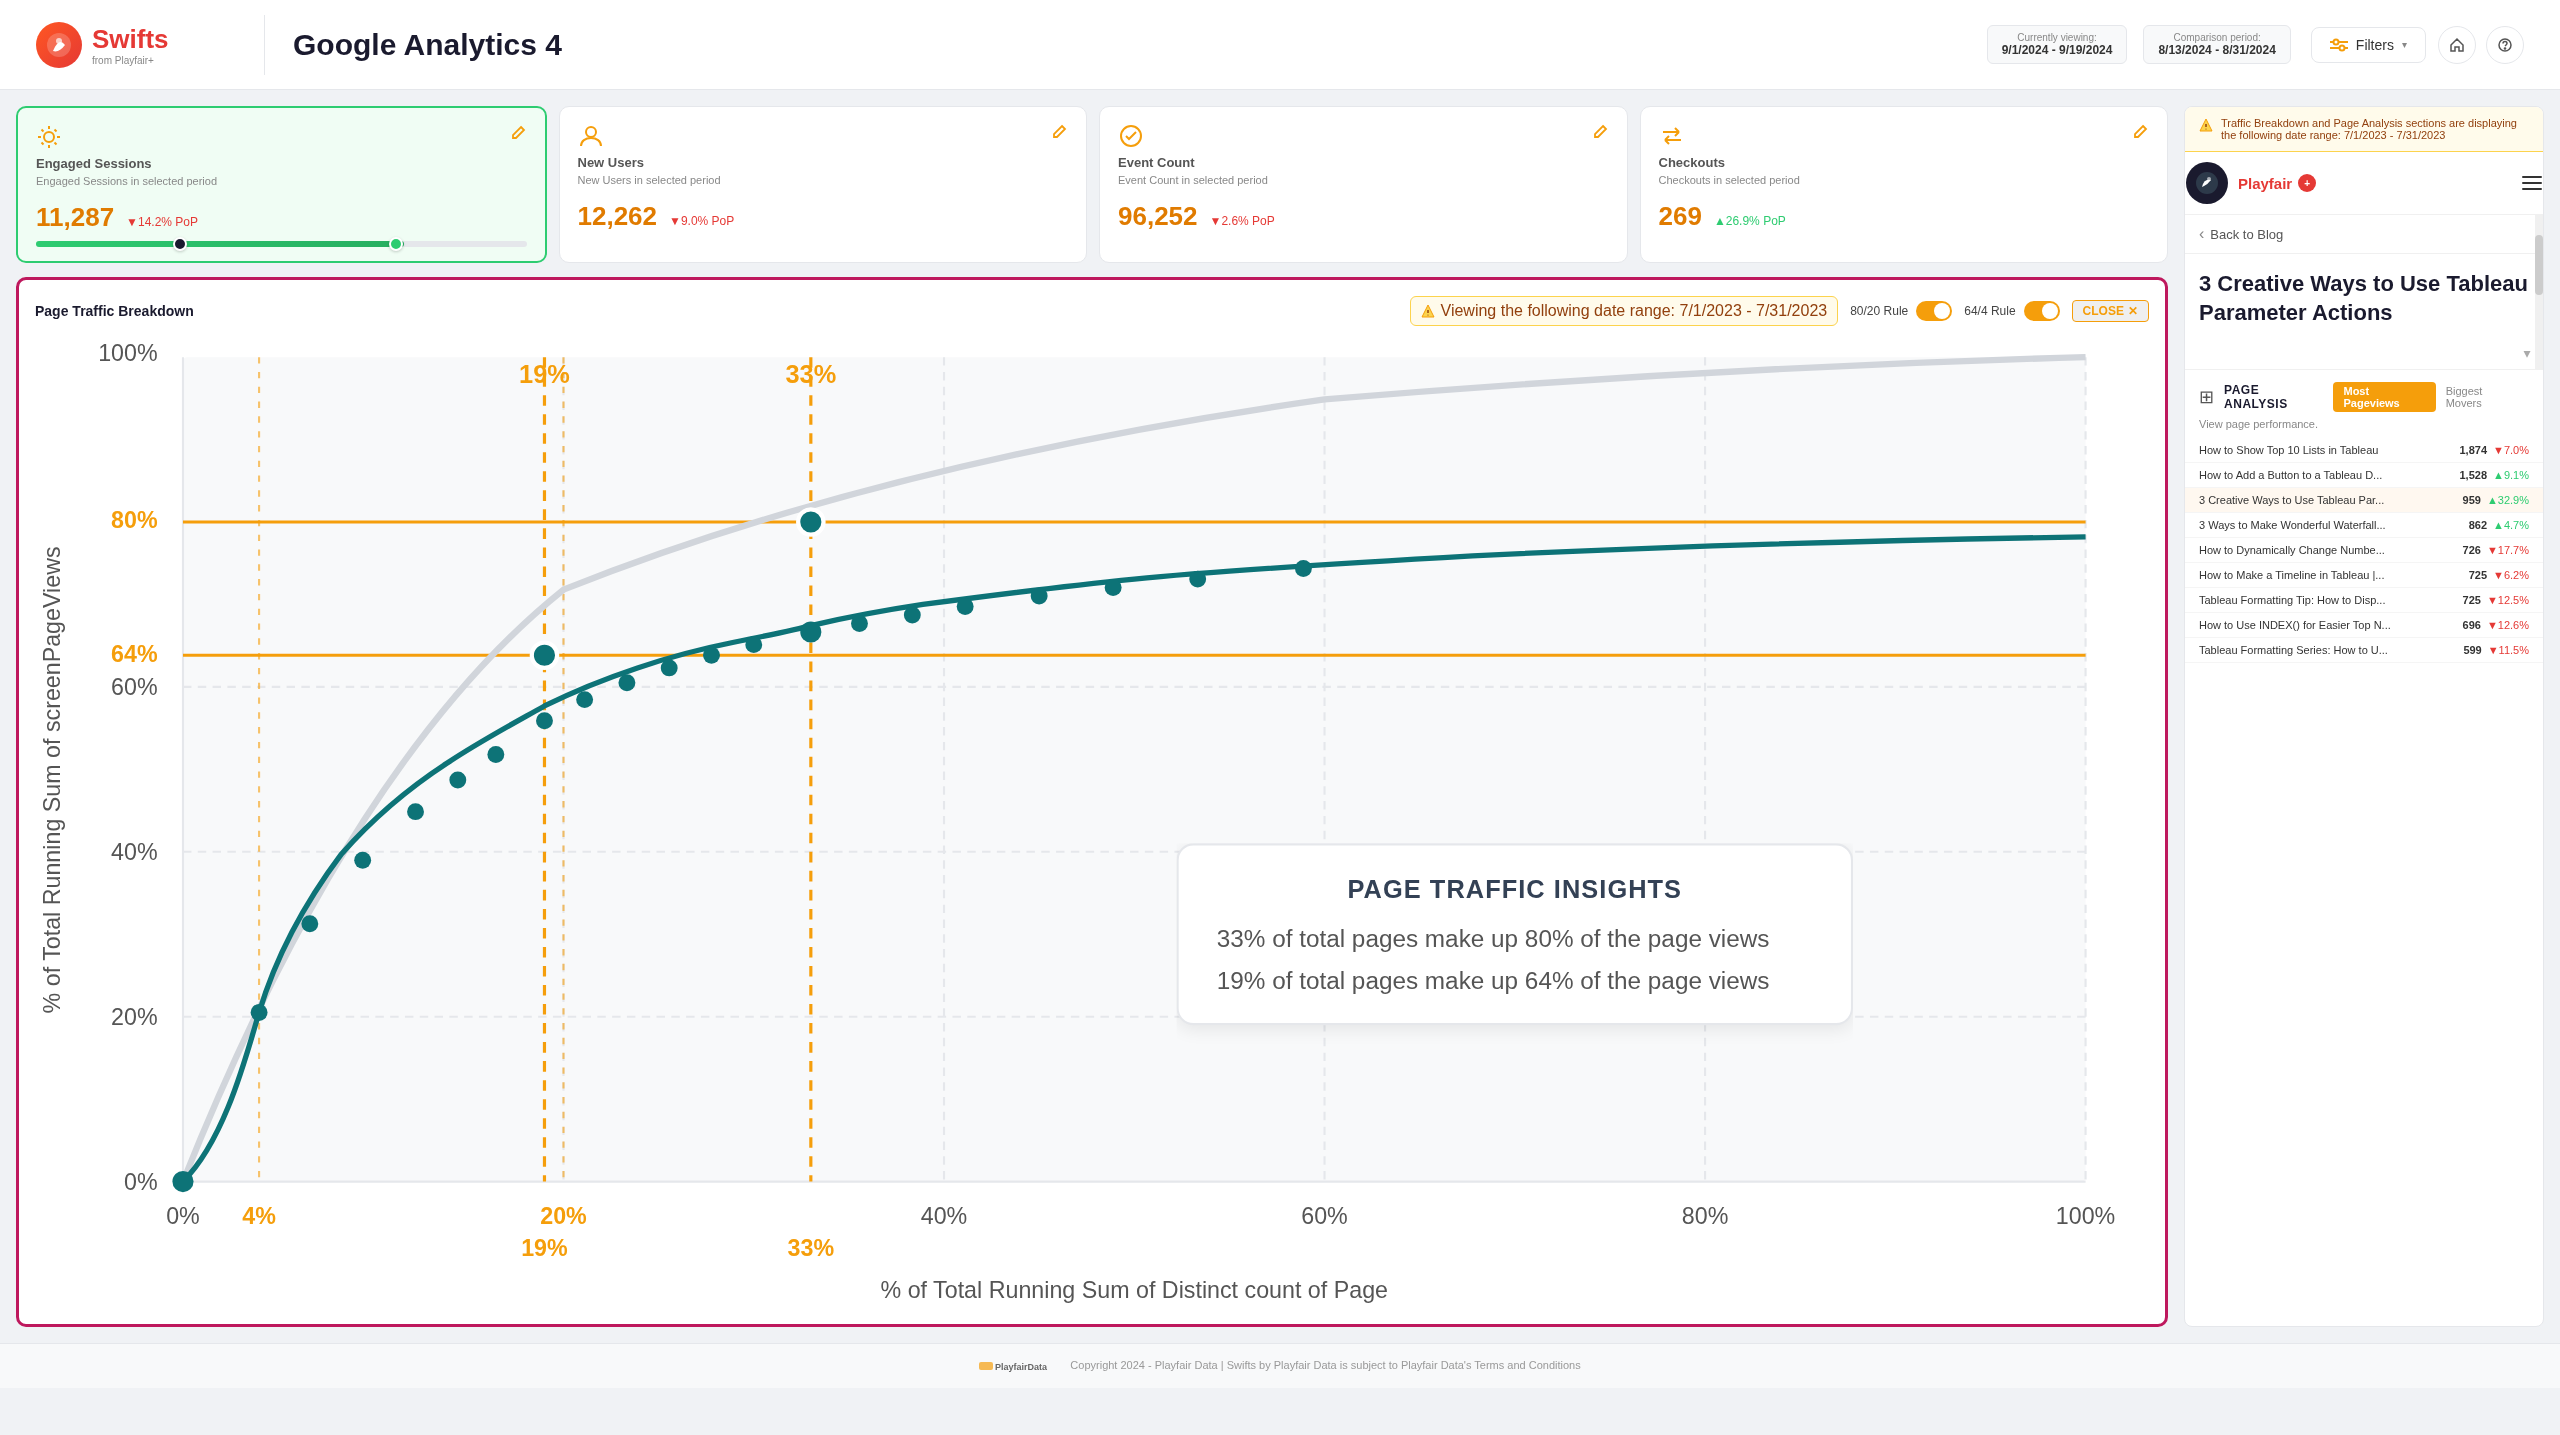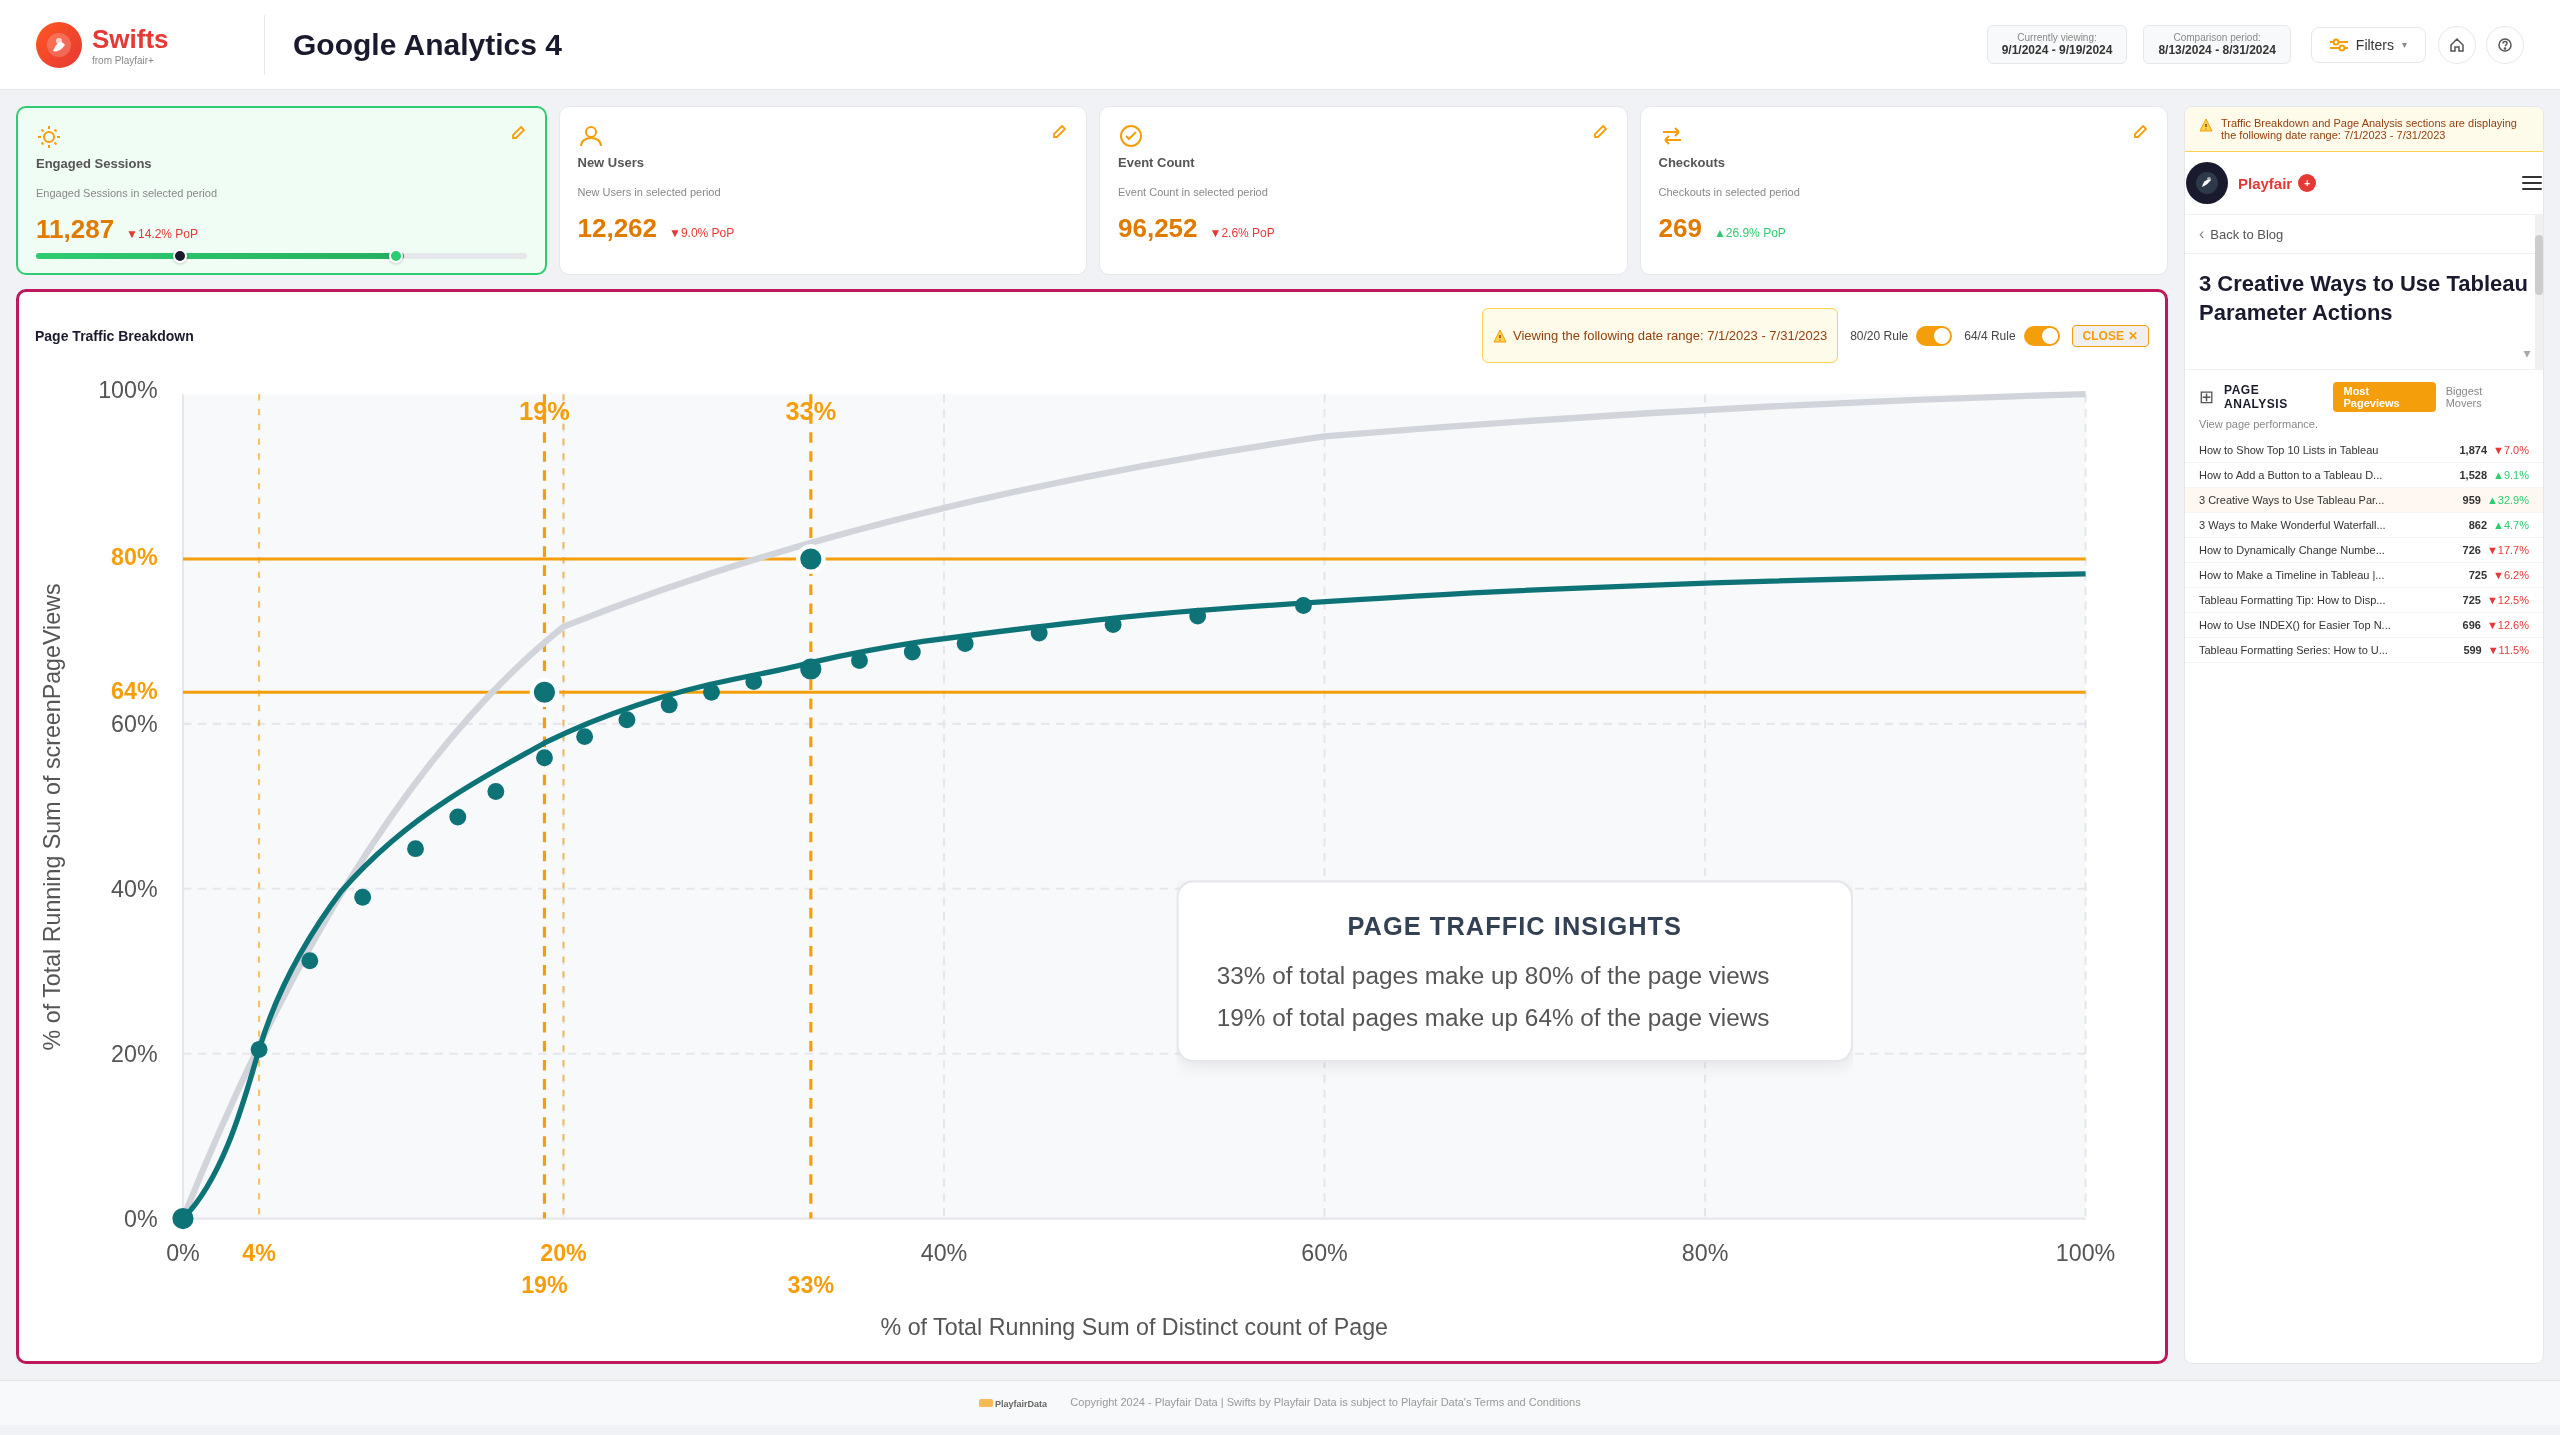--- a/index.html
+++ b/index.html
@@ -29,37 +29,37 @@
     
     .main { display: flex; gap: 0; padding: 16px; }
     .left-panel { flex: 1; min-width: 0; }
     .right-panel { width: 360px; min-width: 360px; background: #fff; border: 1px solid #e5e7eb; border-radius: 8px; margin-left: 16px; overflow: hidden; }
 
     
     .kpi-row { display: flex; gap: 12px; margin-bottom: 14px; }
     .kpi-card { flex: 1; background: #fff; border-radius: 10px; border: 1px solid #e5e7eb; padding: 16px 18px 14px; position: relative; }
     .kpi-card.active { border: 2px solid #2ecc71; background: #f0fdf4; }
     .kpi-header { display: flex; justify-content: space-between; align-items: flex-start; margin-bottom: 6px; }
-    .kpi-label { font-size: 13px; color: #555; font-weight: 600; margin-bottom: 16px; }
+    .kpi-label { font-size: 13px; color: #555; font-weight: 600; margin-bottom: 4px; }
     .kpi-sublabel { font-size: 11px; color: #888; margin-bottom: 15px; }
     .kpi-value { font-size: 26px; font-weight: 700; color: #e07b00; }
     .kpi-change { font-size: 12px; margin-left: 8px; }
     .kpi-change.down { color: #e53935; }
     .kpi-change.up { color: #2ecc71; }
     .kpi-bar { height: 6px; background: #e5e7eb; border-radius: 3px; margin-top: 8px; position: relative; }
     .kpi-bar-fill { height: 100%; border-radius: 3px; }
     .kpi-bar-dot { position: absolute; top: -4px; width: 14px; height: 14px; border-radius: 50%; border: 2px solid #fff; box-shadow: 0 1px 3px rgba(0,0,0,0.2); }
     .kpi-value-row { display: flex; align-items: baseline; gap: 4px; }
 
     
     .chart-card { background: #fff; border-radius: 10px; border: 3px solid #be185d; padding: 16px; }
     .chart-header { display: flex; justify-content: space-between; align-items: center; margin-bottom: 10px; }
     .chart-title { font-size: 14px; font-weight: 700; color: #1a1a2e; }
     .chart-controls { display: flex; align-items: center; gap: 12px; }
-    .date-warning { display: flex; align-items: center; gap: 6px; background: #fffbeb; border: 1px solid #fcd34d; border-radius: 6px; padding: 19px 10px; font-size: 13px; color: #92400e; }
+    .date-warning { display: flex; align-items: center; gap: 6px; background: #fffbeb; border: 1px solid #fcd34d; border-radius: 6px; padding: 5px 10px; font-size: 16px; color: #92400e; }
     .toggle-group { display: flex; align-items: center; gap: 8px; font-size: 12px; color: #444; }
     .toggle { width: 36px; height: 20px; border-radius: 10px; background: #f59e0b; position: relative; cursor: pointer; }
     .toggle-knob { position: absolute; top: 2px; right: 2px; width: 16px; height: 16px; border-radius: 50%; background: #fff; }
     .close-btn { display: flex; align-items: center; gap: 4px; font-size: 12px; font-weight: 600; color: #f59e0b; border: 1px solid #f59e0b; border-radius: 4px; padding: 3px 10px; cursor: pointer; }
 
     
     .chart-svg-container { position: relative; }
 
     
     .right-panel-notice { background: #fffbeb; border-bottom: 1px solid #fcd34d; padding: 10px 14px; display: flex; gap: 8px; font-size: 11px; color: #92400e; }

